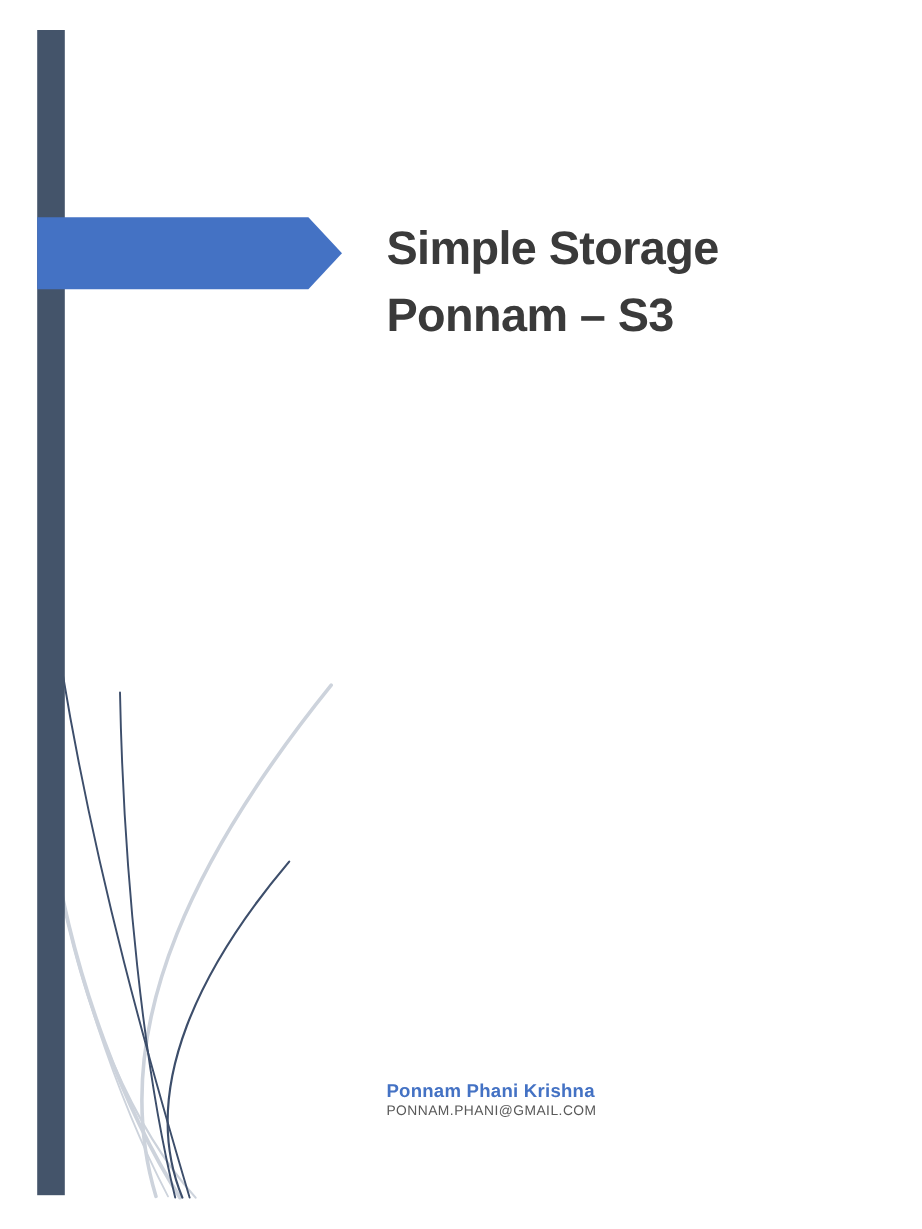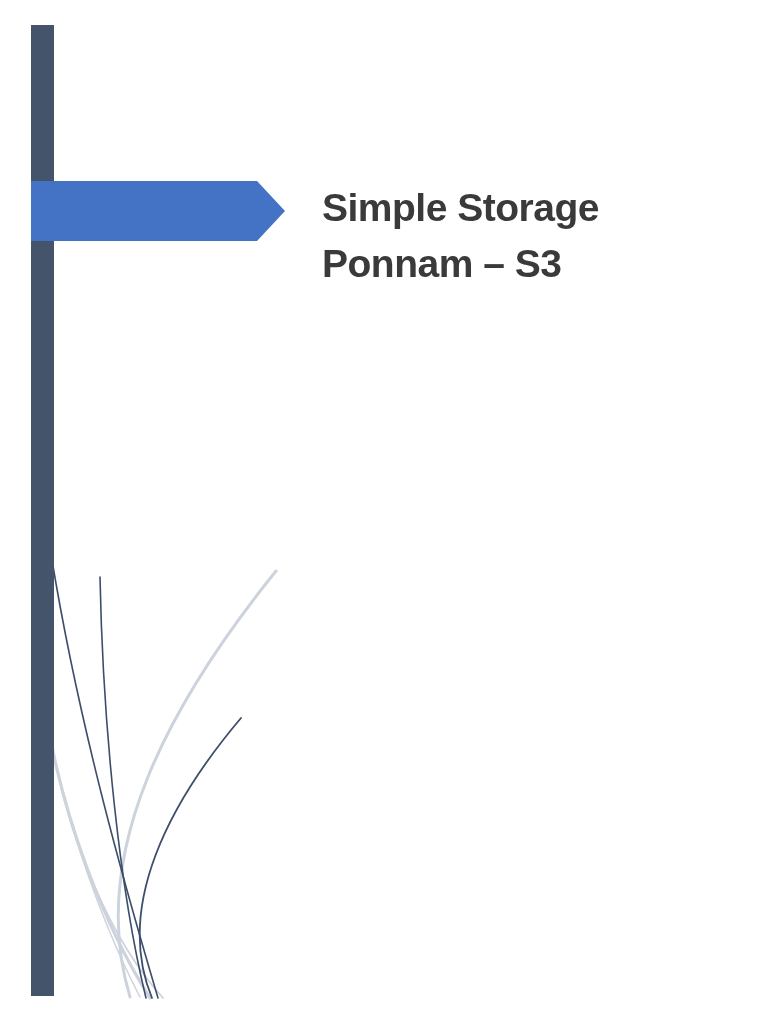--- a/index.html
+++ b/index.html
@@ -84,14 +84,18 @@
     <rect x="31" y="25" width="23" height="971" fill="#44546A"></rect>
 
     <polygon points="31,181 257,181 285,211 257,241 31,241" fill="#4472C4"></polygon>
   </svg>
 
   <div class="title-block">
     <div>Simple Storage</div>
     <div>Ponnam – S3</div>
   </div>
 
+  <div class="author-block">
+    <div class="author-name">Ponnam Phani Krishna</div>
+    <div class="author-email">PONNAM.PHANI@GMAIL.COM</div>
+  </div>
 
 </div>
 
 </body></html>

